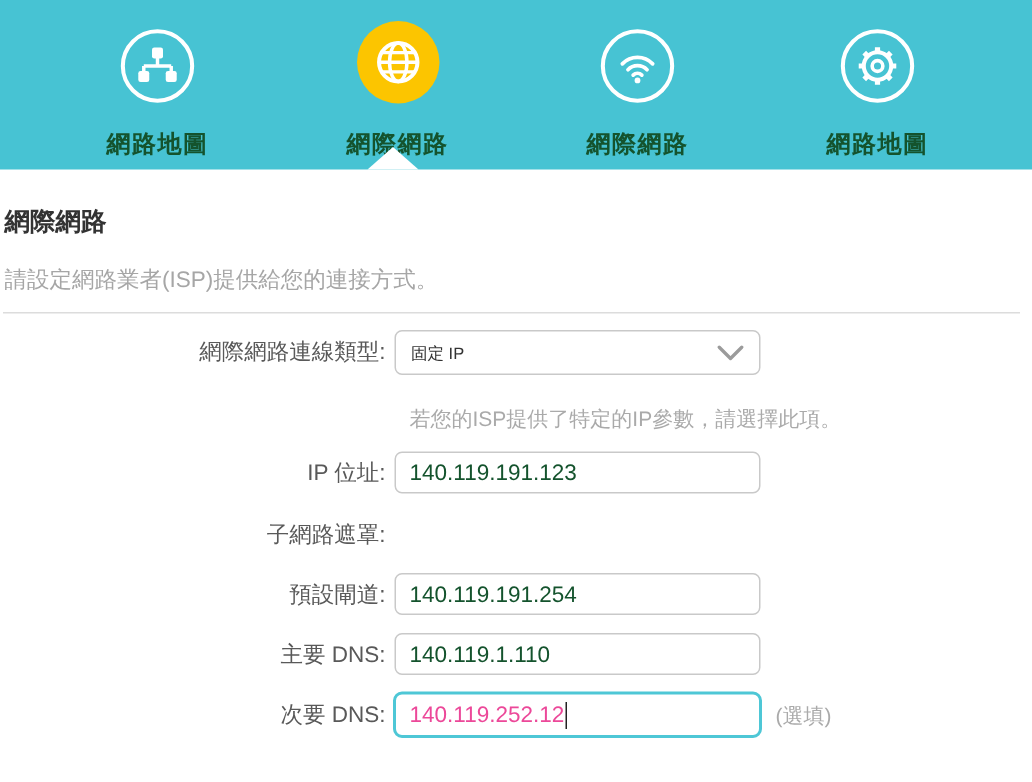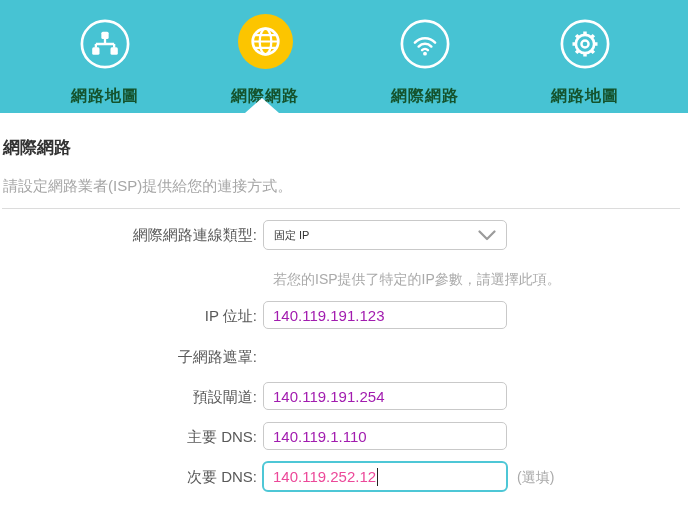--- a/index.html
+++ b/index.html
@@ -27,21 +27,21 @@
                  font-size:15px; color:#595959; line-height:29px; }
   .select-box { position:absolute; left:263px; top:0; width:244px; height:30px;
                 border:1px solid #c9c9c9; border-radius:5px; background:#fff;
                 display:flex; align-items:center; justify-content:space-between;
                 padding:0 10px; cursor:pointer; }
   .select-value { font-size:11px; color:#333333; }
   .helper { position:absolute; left:273px; top:271px; font-size:14px; color:#aaaaaa; }
 
   .text-input { position:absolute; left:263px; top:0; width:244px; height:28px;
                 border:1px solid #c9c9c9; border-radius:5px; padding:0 9px;
-                font-size:15px; color:#a21caf; background:#fff;
+                font-size:15px; color:#14532d; background:#fff;
                 font-family:"Liberation Sans","DejaVu Sans",sans-serif; outline:none; }
   .input-focused { position:absolute; left:262px; top:-1px; width:246px; height:31px;
                    border:2px solid #4ec7d6; border-radius:6px; background:#fff;
                    display:flex; align-items:center; padding:0 9px; cursor:text; }
   .input-focused .val { font-size:15px; color:#ec4899; white-space:pre; }
   .caret { display:inline-block; width:1px; height:18px; background:#222; margin-left:1px; }
   .suffix { position:absolute; left:517px; top:0; line-height:30px; font-size:14px; color:#aaaaaa; }
 
   svg { display:block; }
 </style>

